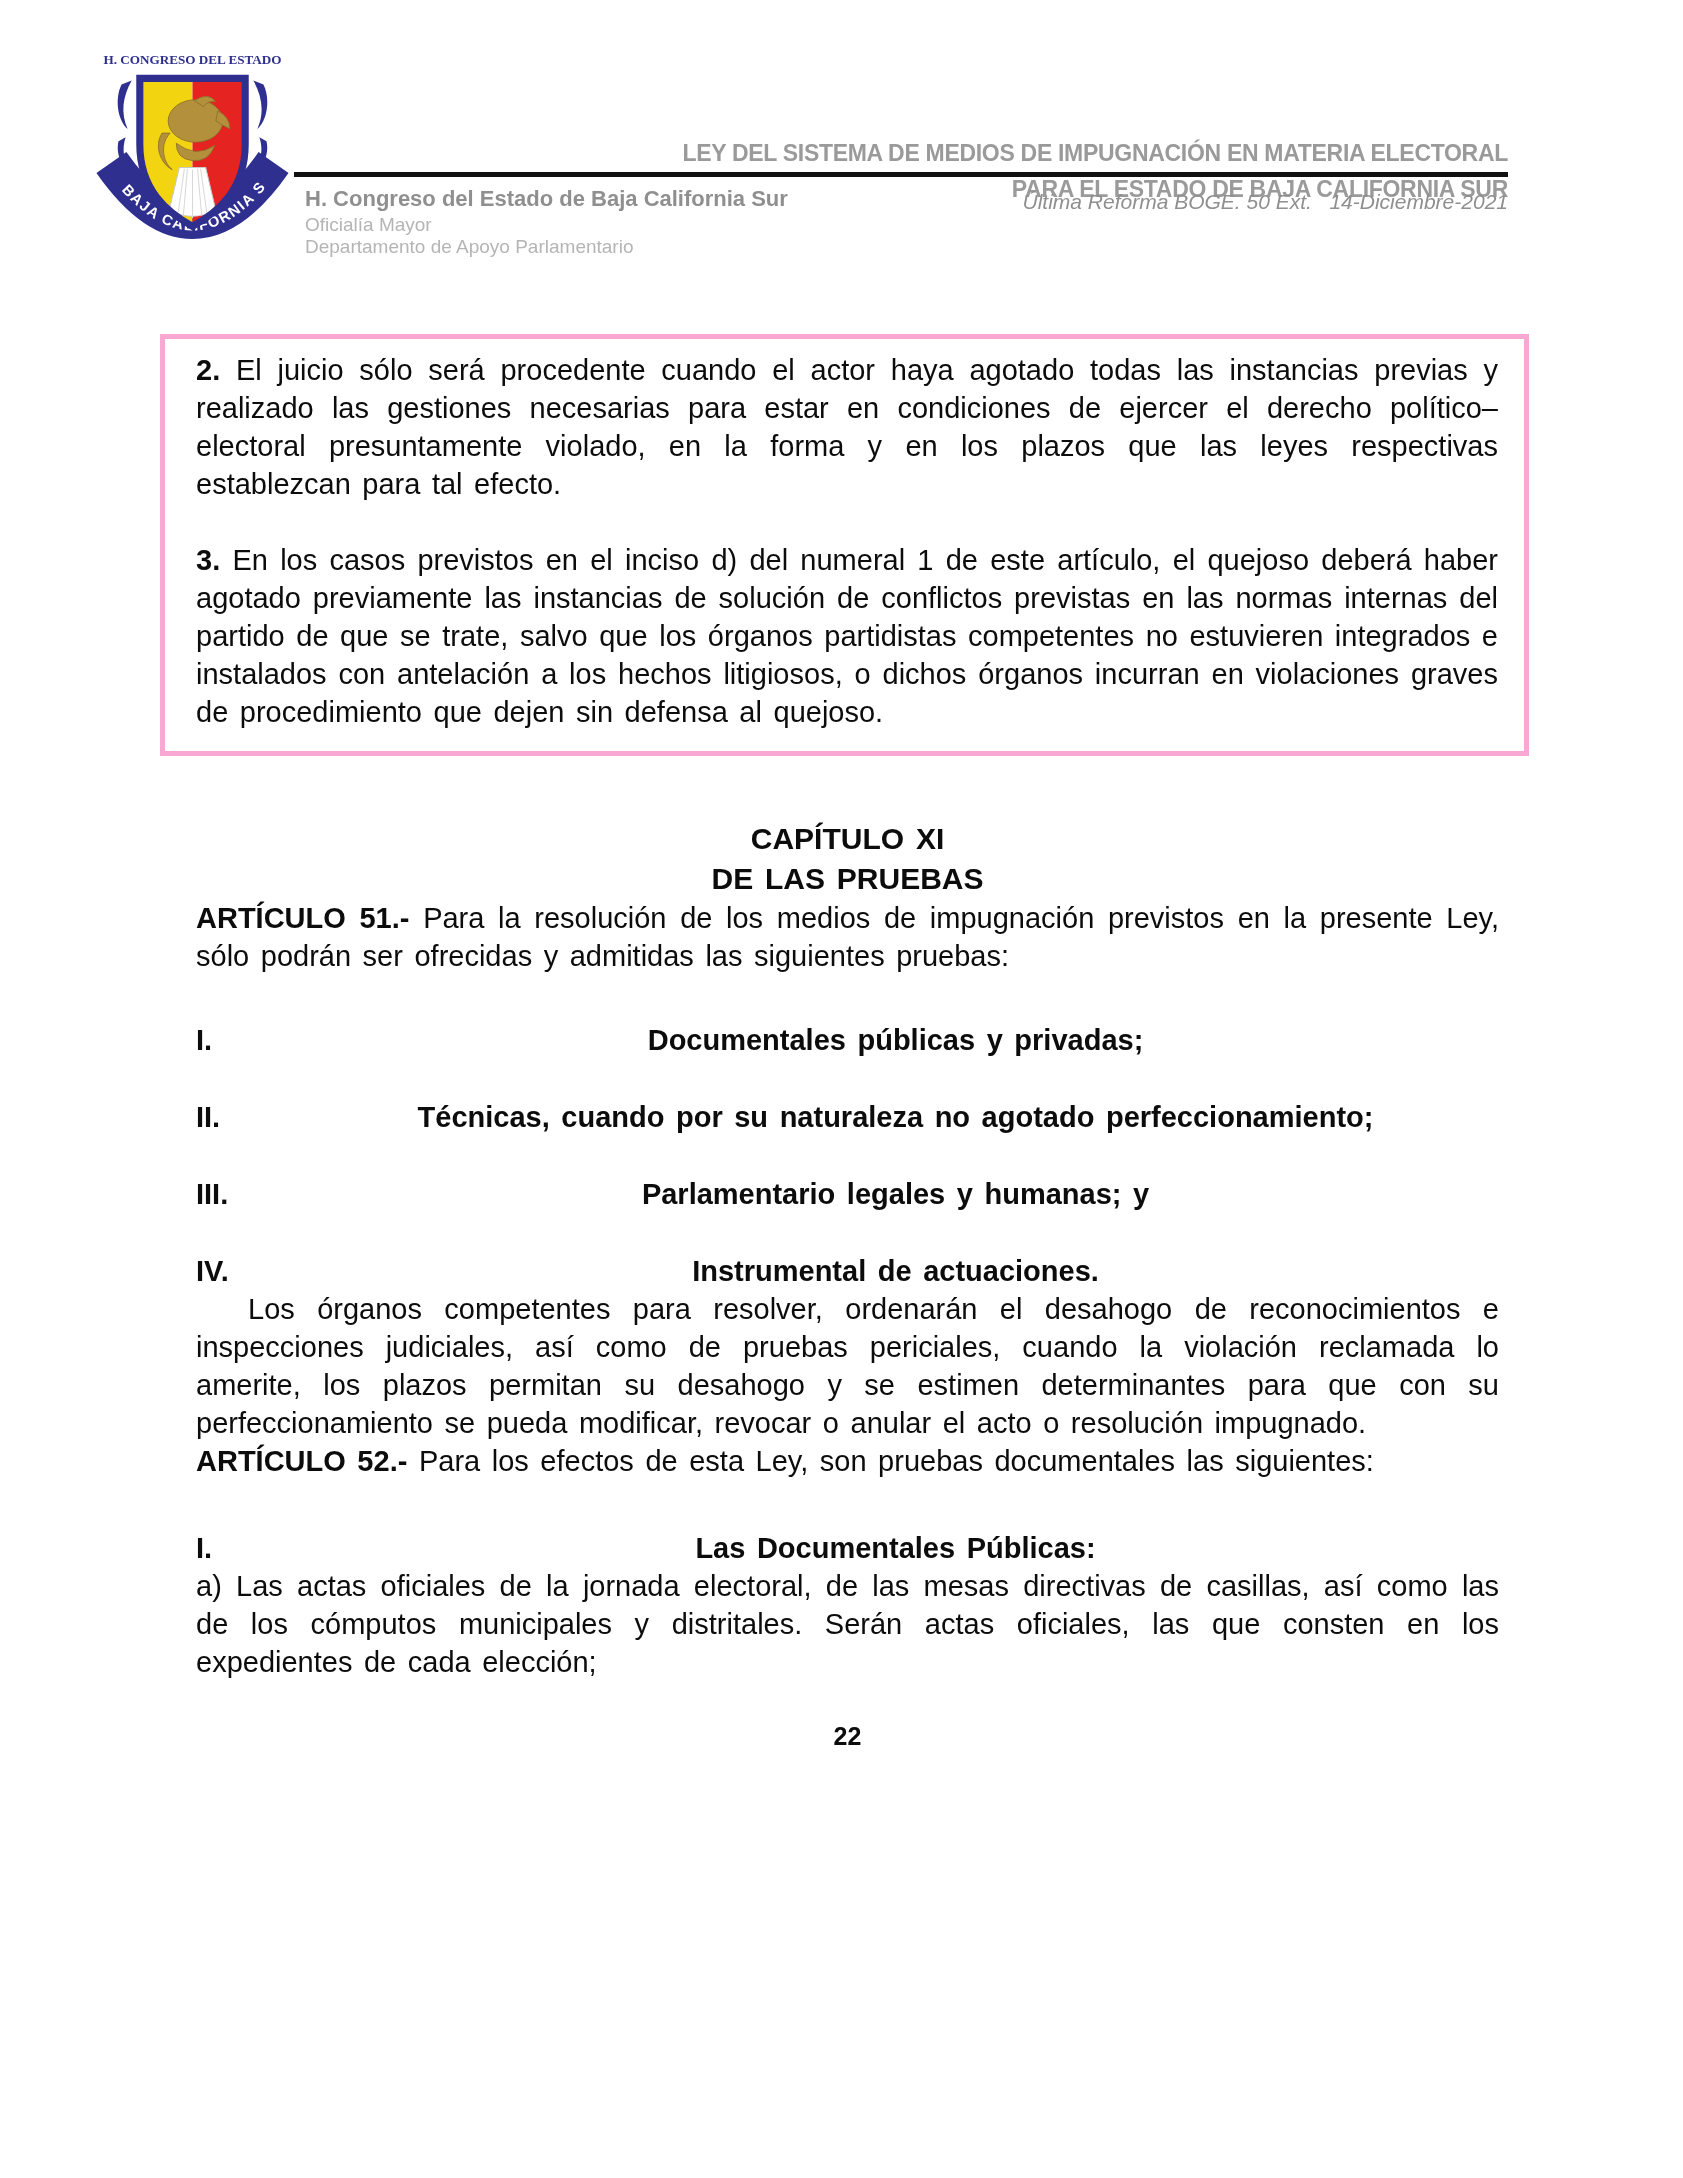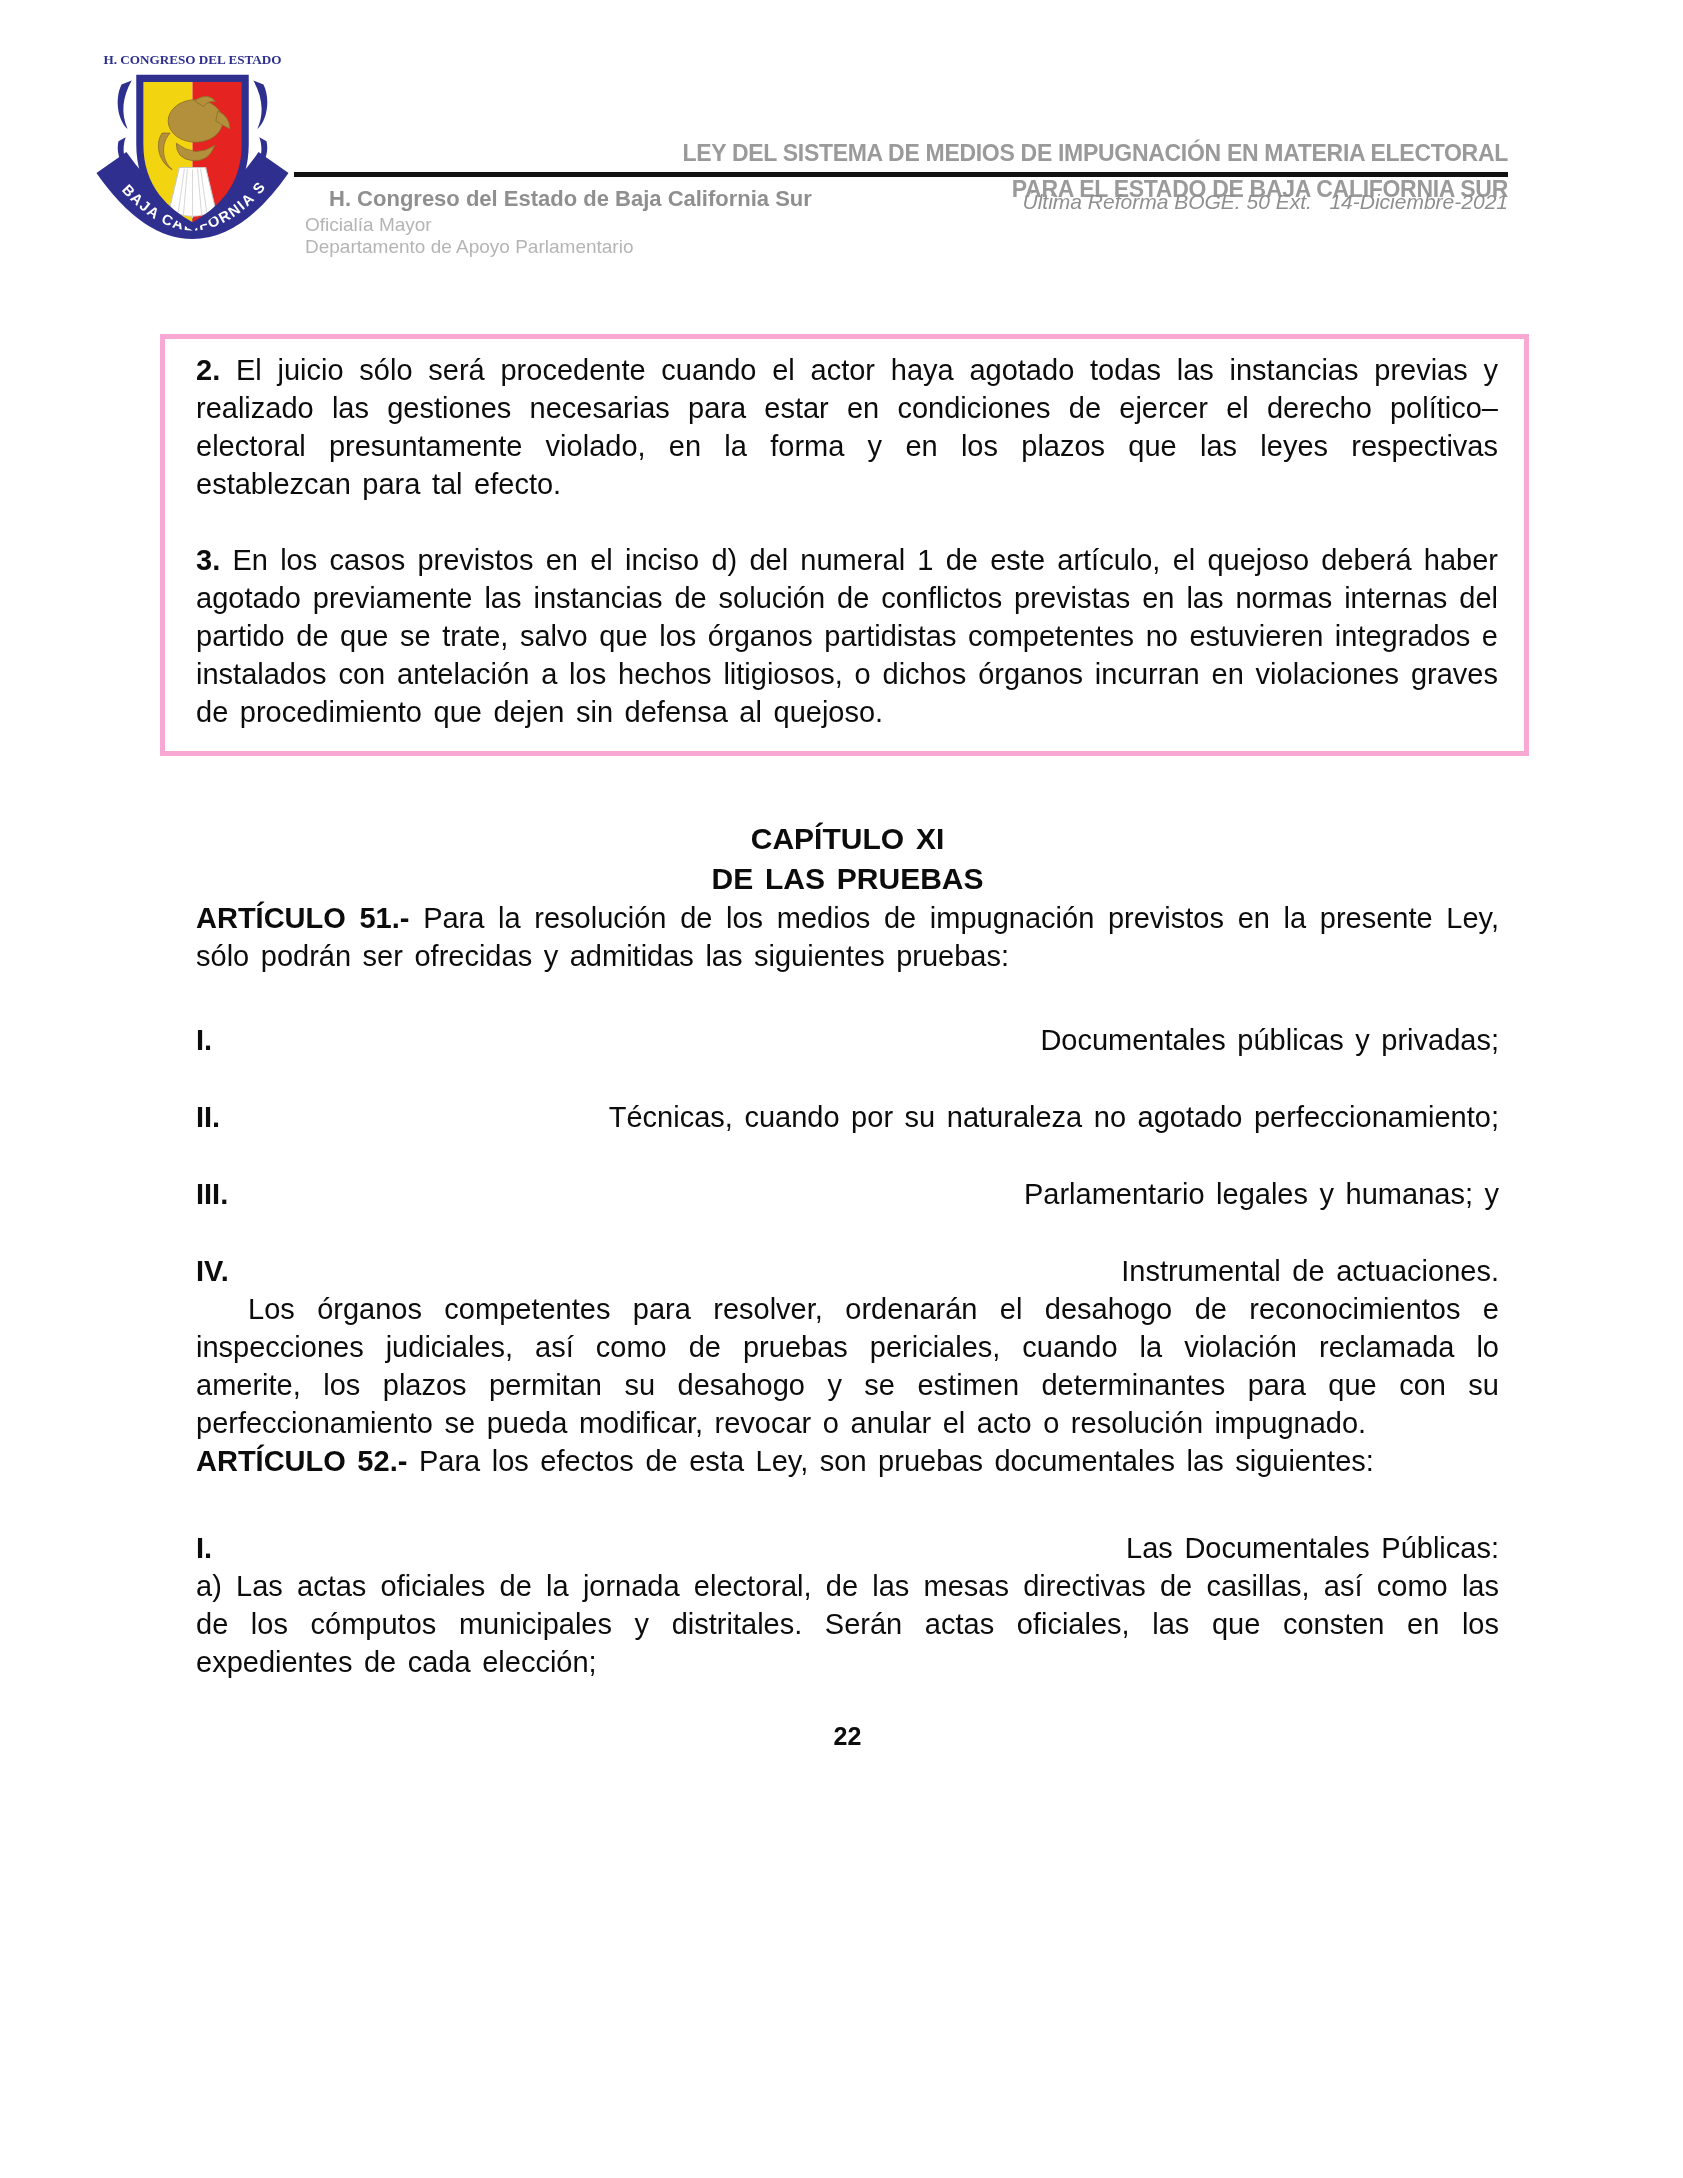--- a/index.html
+++ b/index.html
@@ -29,21 +29,21 @@
     margin-top:40px;
   }
 
   .header-rule {
     position:absolute; left:294px; top:172px;
     width:1214px; height:5px;
     background:#111111;
   }
 
   .org-block { position:absolute; left:305px; top:186px; line-height:1.18; }
-  .org-name  { font-size:22px; font-weight:bold; color:#8f8f8f; margin-bottom:2px;margin-left:24px; }
+  .org-name  { font-size:22px; font-weight:bold; color:#8f8f8f; margin-bottom:2px; }
   .org-sub   { font-size:19px; color:#b5b5b5; }
 
   .reform-note {
     position:absolute; right:175px; top:190px;
     font-size:21px; font-style:italic; color:#8f8f8f;
     white-space:pre;
   }
 
   
   .content {
@@ -68,21 +68,21 @@
   .chapter-title    { margin-top:63px; text-align:center; font-weight:bold; font-size:30px; line-height:40px; }
   .chapter-subtitle { text-align:center; font-weight:bold; font-size:30px; line-height:40px; }
 
   .art-label { font-weight:bold; }
   .art51-intro { margin-top:22px; }
 
   .roman-list { margin-top:46px; }
   .roman-item { display:grid; grid-template-columns:96px 1fr; }
   .roman-list .roman-item + .roman-item { margin-top:39px; }
   .roman-num  { font-weight:bold; }
-  .roman-text { text-align:right; }
+  .roman-text { text-align:center;font-weight:bold; }
 
   .closing-para { margin-top:33px; text-indent:52px; }
 
   .art52-intro { margin-top:40px; }
   .item-single { margin-top:49px; }
 
   .sub-item { margin-left:96px; }
   .sub-a { margin-top:37px; }
   .sub-b { margin-top:34px; }
 

